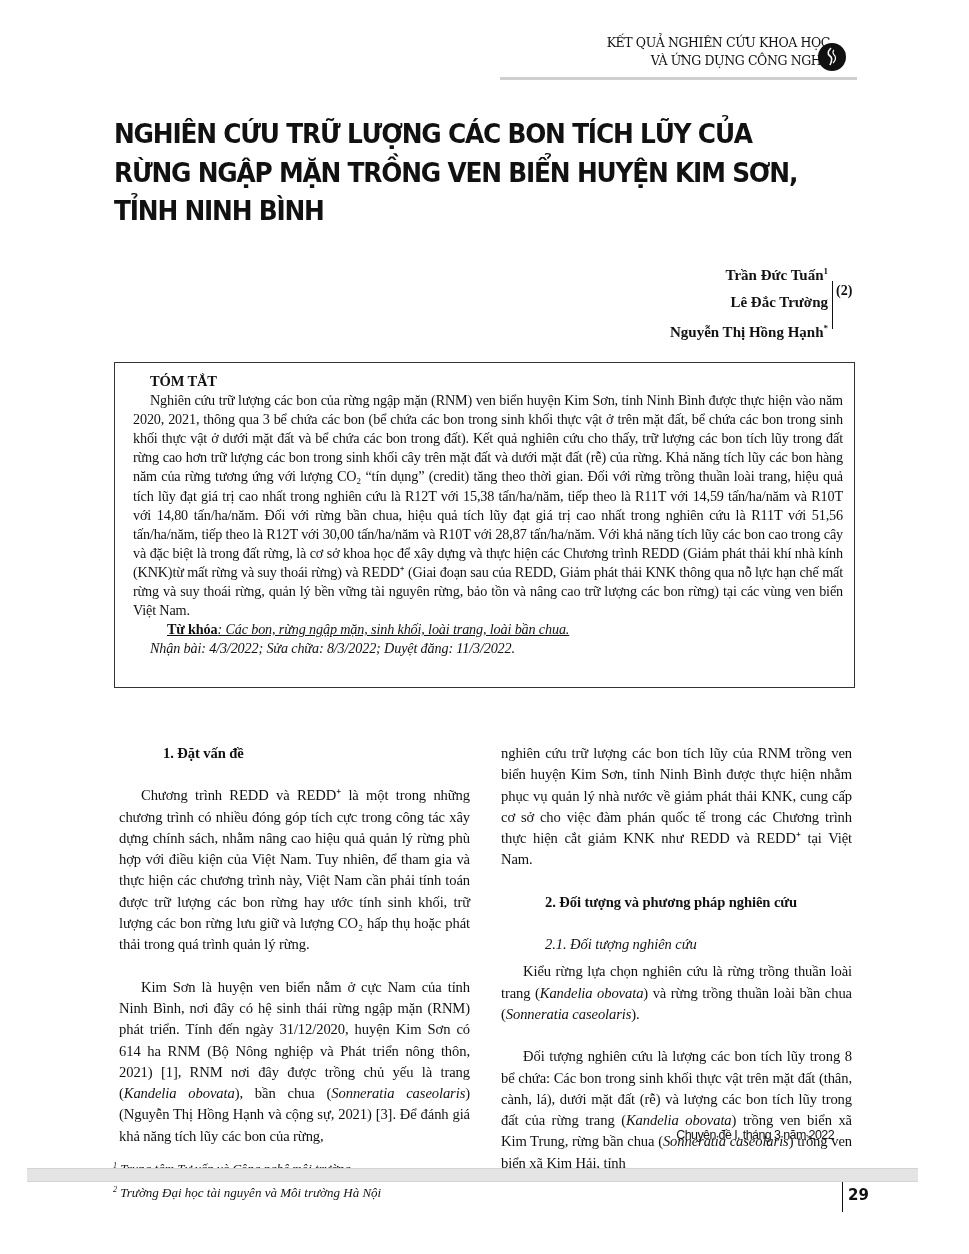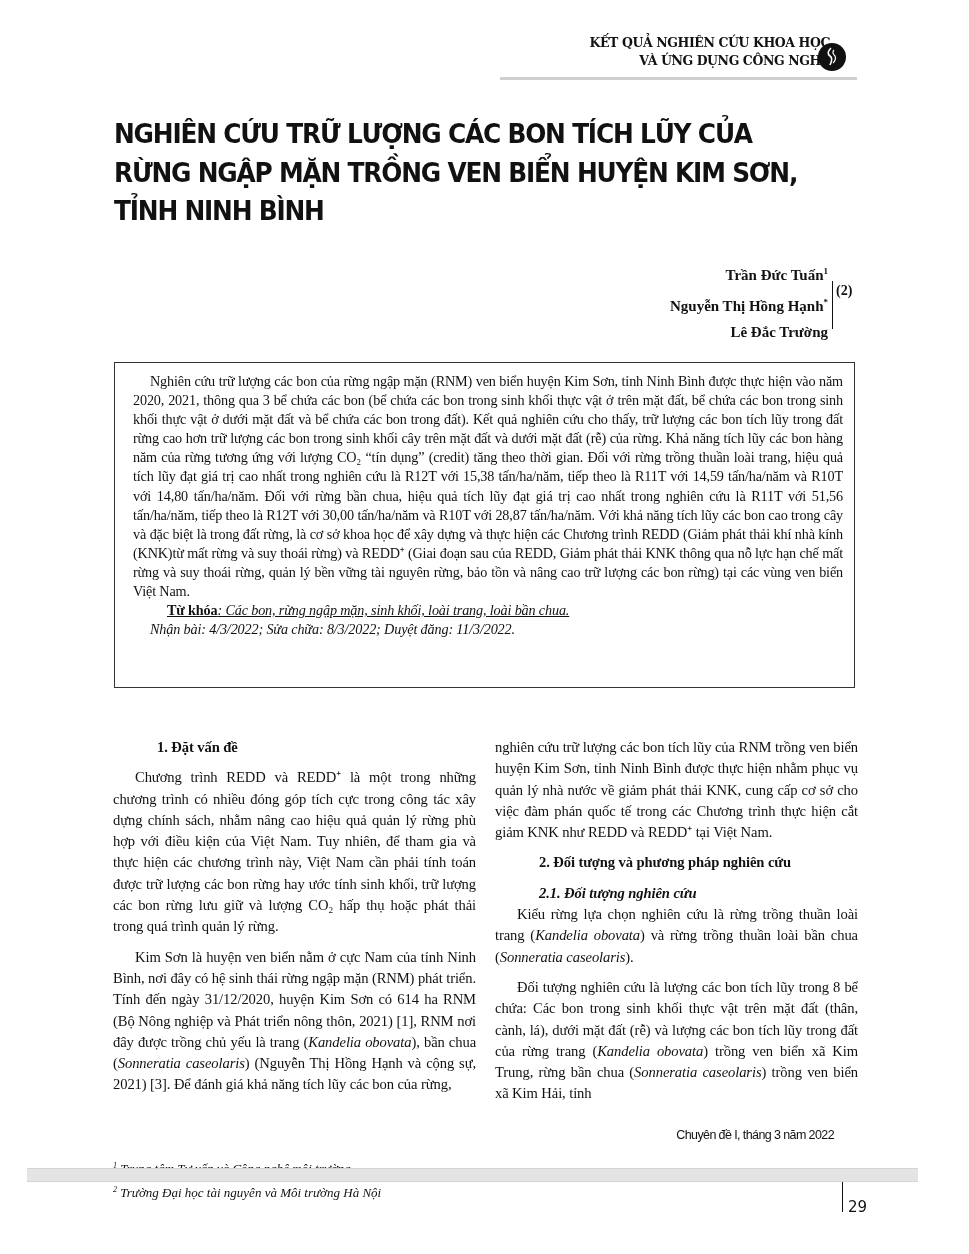--- a/index.html
+++ b/index.html
@@ -1,20 +1,20 @@
 <!DOCTYPE html>
 <html><head>
 <meta charset="utf-8">
 <style>
   html, body { margin: 0; padding: 0; background: #ffffff; }
   body { width: 969px; height: 1254px; position: relative; overflow: hidden; color: #111; font-family: "Liberation Serif", serif; }
   .abs { position: absolute; }
 
   
-  .running-head { left: 500px; top: 34px; width: 330px; text-align: right; font-family: "DejaVu Serif", serif; font-weight: bold; font-size: 12.5px; line-height: 18px; letter-spacing: -0.4px; }
+  .running-head { left: 500px; top: 34px; width: 330px; text-align: right; font-family: "DejaVu Serif", serif; font-weight: normal; font-size: 12.5px; line-height: 18px; letter-spacing: -0.4px; }
   .head-logo { left: 818px; top: 43px; width: 28px; height: 28px; border-radius: 50%; background: #111; }
   .head-logo svg { display: block; }
   .head-rule { left: 500px; top: 77px; width: 357px; height: 3px; background: #cfcfcf; }
 
   
   .title { left: 114px; top: 115px; width: 760px; font-family: "DejaVu Sans", sans-serif; font-weight: bold; font-size: 27px; line-height: 38.5px; letter-spacing: -1.3px; transform: scaleX(0.92); transform-origin: left top; }
 
   
   .authors { left: 560px; top: 258px; width: 268px; text-align: right; font-weight: bold; font-size: 15px; line-height: 26.5px; }
   .authors sup { font-size: 9px; }
@@ -26,65 +26,66 @@
   .abstract-inner { left: 133px; top: 372px; width: 710px; font-size: 14.2px; line-height: 19.1px; text-align: justify; letter-spacing: -0.15px; }
   .abstract-inner .heading { font-weight: bold; font-size: 14.5px; padding-left: 17px; }
   .abstract-inner p { margin: 0; text-indent: 17px; }
   .kw-line { margin: 0; padding-left: 17px; text-decoration: underline; }
   .kw-label { font-weight: bold; }
   .kw-text { font-style: italic; }
   .dates { font-style: italic; padding-left: 17px; }
 
   
   .col { width: 363px; font-size: 14.6px; line-height: 21.3px; text-align: justify; letter-spacing: -0.1px; }
-  .col p { margin: 0; text-indent: 22px; }
+  .col p { margin: 6px; text-indent: 22px; }
   .col .gap { height: 9px; }
   .col-left { left: 113px; top: 737px; }
   .col-right { left: 495px; top: 737px; }
   .sec-heading { font-weight: bold; padding-left: 22px; margin: 0; }
-  .sub-heading { font-weight: bold; font-style: italic; padding-left: 22px; margin: 0; }
+  .sub-heading { font-weight: normal; font-style: italic; padding-left: 22px; margin: 0; }
   .col em { }
 
   
   .footnotes { left: 113px; top: 1111px; font-style: italic; font-size: 13px; line-height: 21px; margin-top: 44px; }
   .footnotes sup { font-size: 8px; }
 
   
   .foot-bar { left: 27px; top: 1168px; width: 891px; height: 12px; background: #e4e4e4; border-top: 1px solid #d4d4d4; border-bottom: 1px solid #d4d4d4; }
   .foot-text { left: 600px; top: 1128px; width: 234px; text-align: right; font-family: Liberation Sans, sans-serif; font-size: 12.5px; letter-spacing: -0.6px; }
   .foot-sep { left: 842px; top: 1182px; width: 1px; height: 30px; background: #111; }
-  .foot-page { left: 848px; top: 1186px; font-family: "DejaVu Sans", sans-serif; font-weight: normal; font-size: 15px; margin-top: 12px; }
+  .foot-page { left: 848px; top: 1186px; font-family: "DejaVu Sans", sans-serif; font-weight: bold; font-size: 15px; }
 </style>
 </head>
 <body>
 
 <div class="abs running-head">
   <div>KẾT QUẢ NGHIÊN CỨU KHOA HỌC</div>
   <div>VÀ ỨNG DỤNG CÔNG NGHỆ</div>
 </div>
 <div class="abs head-logo">
   <svg width="28" height="28" viewBox="0 0 28 28">
     <path d="M13 5 C10 8, 9 11, 12 13 C15 15, 14 18, 12 22" stroke="#fff" stroke-width="1.6" fill="none"></path>
     <path d="M16 7 C14 9, 15 11, 17 13 C18 15, 17 18, 15 20" stroke="#fff" stroke-width="1.2" fill="none"></path>
   </svg>
 </div>
 <div class="abs head-rule"></div>
 
 <div class="abs title">NGHIÊN CỨU TRỮ LƯỢNG CÁC BON TÍCH LŨY CỦA RỪNG NGẬP MẶN TRỒNG VEN BIỂN HUYỆN KIM SƠN, TỈNH NINH BÌNH</div>
 
 <div class="abs authors">
   <div><span>Trần Đức Tuấn</span><sup>1</sup></div>
+  <div><span>Lê Đắc Trường</span></div>
   <div><span>Nguyễn Thị Hồng Hạnh</span><sup>*</sup></div>
-  <div><span>Lê Đắc Trường</span></div>
 </div>
 <div class="abs author-bracket"></div>
 <div class="abs affil-mark">(2)</div>
 
 <div class="abs abstract-box"></div>
 <div class="abs abstract-inner">
+  <div class="heading">TÓM TẮT</div>
   <p>Nghiên cứu trữ lượng các bon của rừng ngập mặn (RNM) ven biển huyện Kim Sơn, tỉnh Ninh Bình được thực hiện vào năm 2020, 2021, thông qua 3 bể chứa các bon (bể chứa các bon trong sinh khối thực vật ở trên mặt đất, bể chứa các bon trong sinh khối thực vật ở dưới mặt đất và bể chứa các bon trong đất). Kết quả nghiên cứu cho thấy, trữ lượng các bon tích lũy trong đất rừng cao hơn trữ lượng các bon trong sinh khối cây trên mặt đất và dưới mặt đất (rễ) của rừng. Khả năng tích lũy các bon hàng năm của rừng tương ứng với lượng CO₂ “tín dụng” (credit) tăng theo thời gian. Đối với rừng trồng thuần loài trang, hiệu quả tích lũy đạt giá trị cao nhất trong nghiên cứu là R12T với 15,38 tấn/ha/năm, tiếp theo là R11T với 14,59 tấn/ha/năm và R10T với 14,80 tấn/ha/năm. Đối với rừng bần chua, hiệu quả tích lũy đạt giá trị cao nhất trong nghiên cứu là R11T với 51,56 tấn/ha/năm, tiếp theo là R12T với 30,00 tấn/ha/năm và R10T với 28,87 tấn/ha/năm. Với khả năng tích lũy các bon cao trong cây và đặc biệt là trong đất rừng, là cơ sở khoa học để xây dựng và thực hiện các Chương trình REDD (Giảm phát thải khí nhà kính (KNK)từ mất rừng và suy thoái rừng) và REDD⁺ (Giai đoạn sau của REDD, Giảm phát thải KNK thông qua nỗ lực hạn chế mất rừng và suy thoái rừng, quản lý bền vững tài nguyên rừng, bảo tồn và nâng cao trữ lượng các bon rừng) tại các vùng ven biển Việt Nam.</p>
   <p class="kw-line"><span class="kw-label">Từ khóa</span><span class="kw-text">: Các bon, rừng ngập mặn, sinh khối, loài trang, loài bần chua.</span></p>
   <div class="dates">Nhận bài: 4/3/2022; Sửa chữa: 8/3/2022; Duyệt đăng: 11/3/2022.</div>
 </div>
 
 <div class="abs col col-left">
   <p class="sec-heading">1. Đặt vấn đề</p>
   <div class="gap"></div>
   <p>Chương trình REDD và REDD⁺ là một trong những chương trình có nhiều đóng góp tích cực trong công tác xây dựng chính sách, nhằm nâng cao hiệu quả quản lý rừng phù hợp với điều kiện của Việt Nam. Tuy nhiên, để tham gia và thực hiện các chương trình này, Việt Nam cần phải tính toán được trữ lượng các bon rừng hay ước tính sinh khối, trữ lượng các bon rừng lưu giữ và lượng CO₂ hấp thụ hoặc phát thải trong quá trình quản lý rừng.</p>
   <div class="gap"></div>

